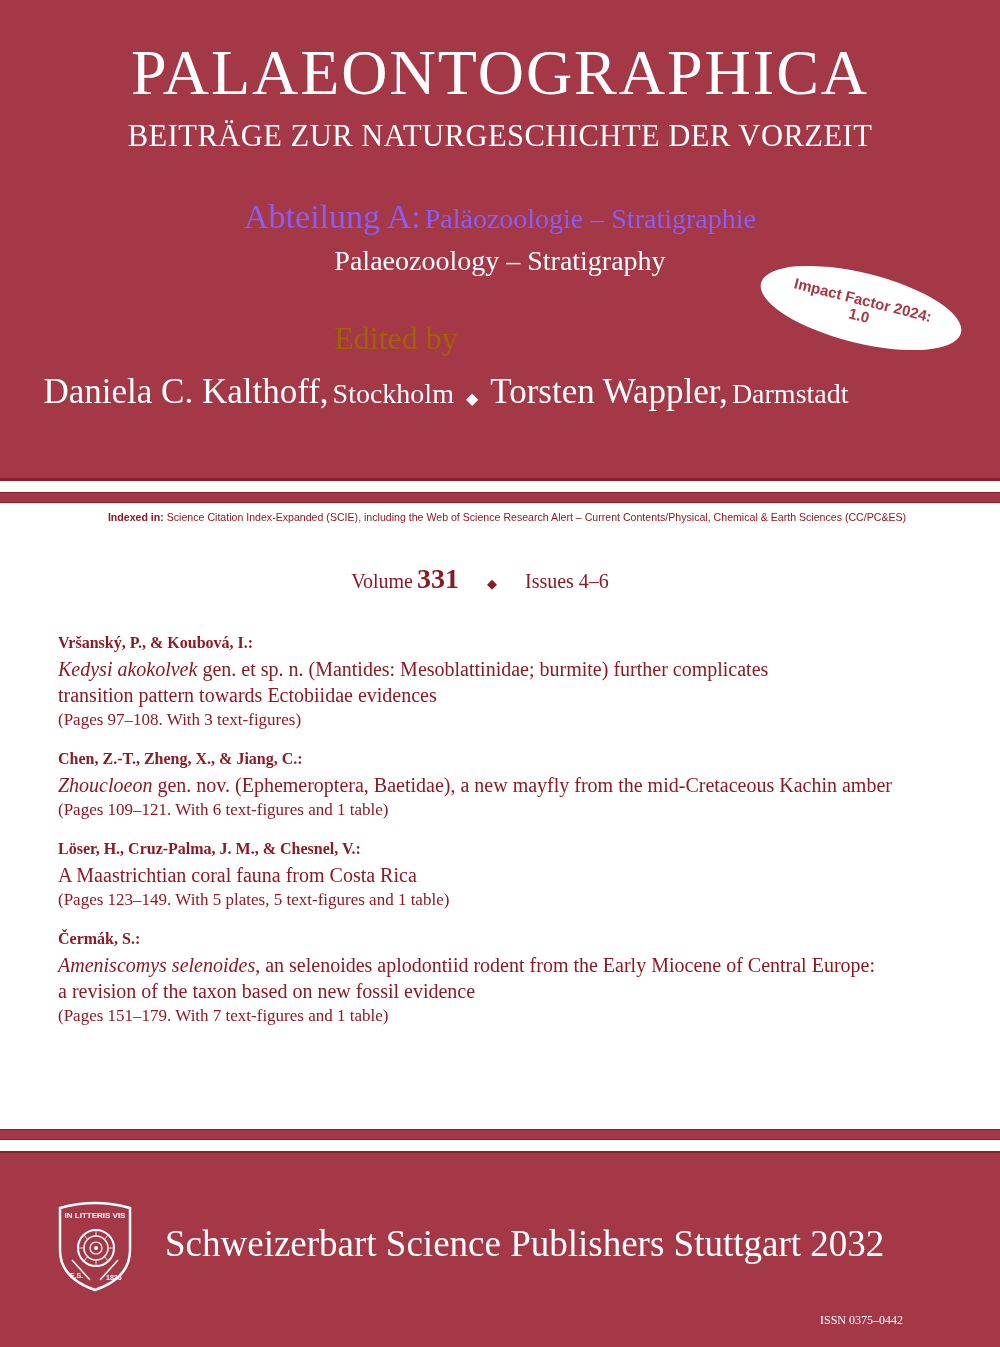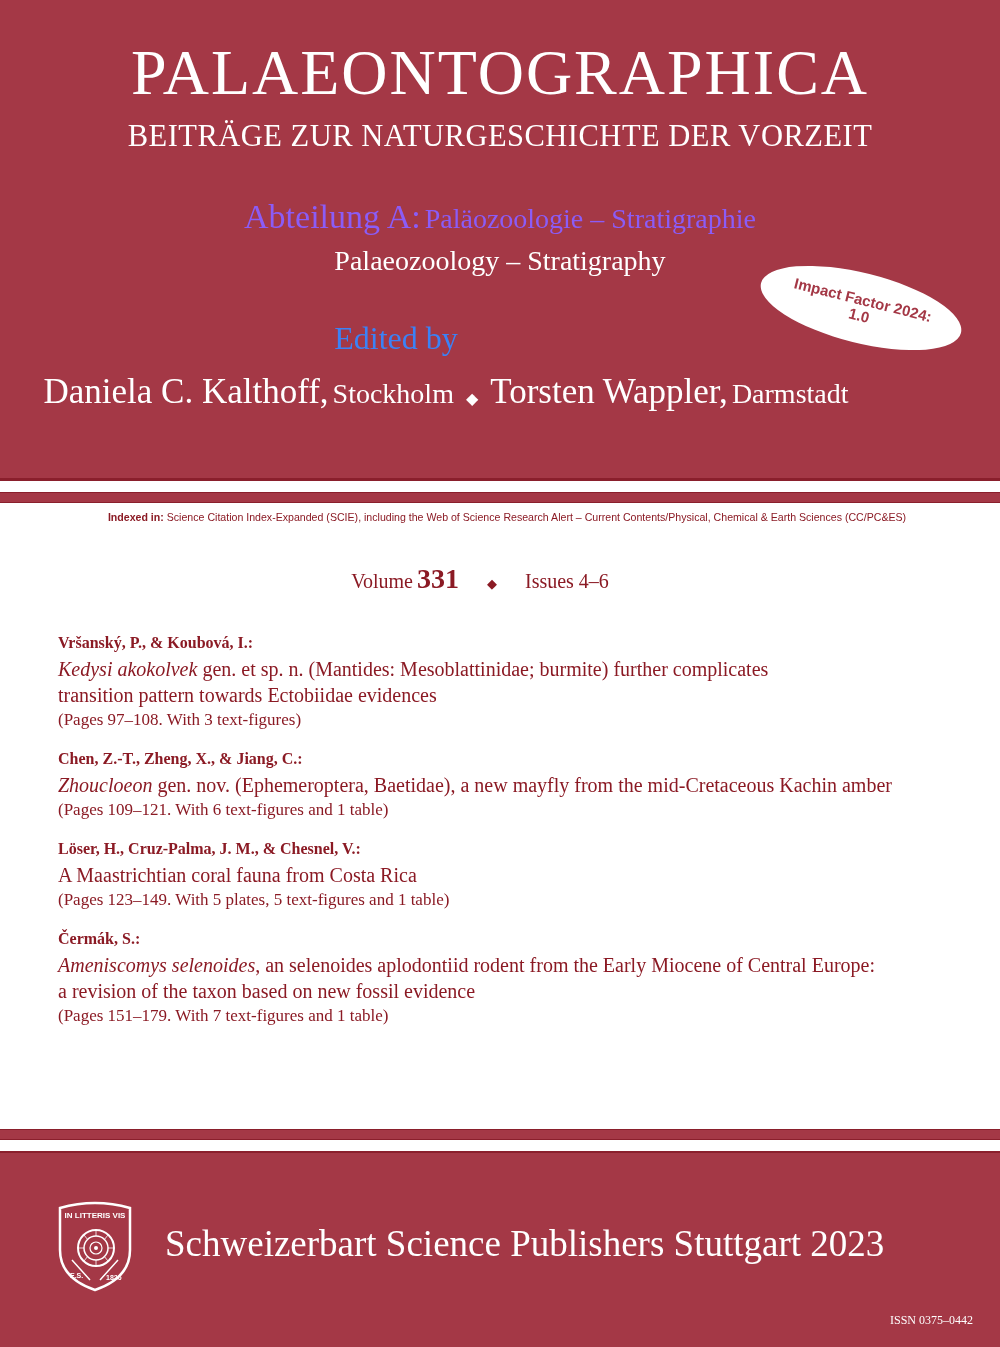--- a/index.html
+++ b/index.html
@@ -4,21 +4,21 @@
 <style>
   html, body { margin:0; padding:0; }
   body { width:1000px; height:1347px; background:#ffffff; position:relative; overflow:hidden; font-family:"Liberation Serif","DejaVu Serif",serif; }
   .top-band { position:absolute; left:0; top:0; width:1000px; height:481px; background:#a43846; border-bottom:3px solid #8a1f2c; box-sizing:border-box; }
   .journal-title { position:absolute; left:0; width:1000px; top:38px; text-align:center; color:#fff; font-size:64px; letter-spacing:2px; line-height:70px; }
   .journal-subtitle { position:absolute; left:0; width:1000px; top:116px; text-align:center; color:#fff; font-size:30.5px; letter-spacing:0.5px; line-height:40px; }
   .section-line { position:absolute; left:0; width:1000px; top:195px; text-align:center; color:#8b5cf6; line-height:44px; }
   .section-line .big { font-size:34px; }
   .section-line .small { font-size:28px; }
   .section-en { position:absolute; left:0; width:1000px; top:243px; text-align:center; color:#fff; font-size:28px; line-height:36px; }
-  .edited-by { position:absolute; left:0; width:792px; top:318px; text-align:center; color:#3b82f6; font-size:32px; line-height:40px; }
+  .edited-by { position:absolute; left:0; width:792px; top:318px; text-align:center; color:#a16207; font-size:32px; line-height:40px; }
   .editors { position:absolute; left:0; width:892px; top:370px; text-align:center; color:#fff; line-height:44px; white-space:nowrap; }
   .editors .name { font-size:35px; }
   .editors .city { font-size:28px; }
   .editors .sep { font-size:16px; vertical-align:middle; margin:0 8px; }
   .impact-badge { position:absolute; left:758px; top:273px; width:206px; height:70px; background:#fff; border-radius:50%; transform:rotate(14deg); display:flex; flex-direction:column; align-items:center; justify-content:center; color:#a43846; font-family:"Liberation Sans","DejaVu Sans",sans-serif; font-weight:bold; font-size:15px; line-height:16px; }
   .band-stripe-top { position:absolute; left:0; top:492px; width:1000px; height:11px; background:#a43846; border-top:1px solid #8a1f2c; border-bottom:1px solid #8a1f2c; box-sizing:border-box; }
   .indexed { position:absolute; left:0; width:1000px; top:511px; text-align:center; color:#8b1a24; font-family:"Liberation Sans","DejaVu Sans",sans-serif; font-size:10.6px; white-space:nowrap; }
   .indexed b { font-weight:bold;padding-left:14px; }
   .volume-line { position:absolute; left:0; width:960px; top:563px; text-align:center; color:#8b1a24; line-height:32px; white-space:nowrap; }
   .volume-line .vlabel { font-size:20px; }
@@ -28,21 +28,21 @@
   .articles { position:absolute; left:58px; top:630px; width:930px; color:#8b1a24; }
   .article { margin-bottom:14px; }
   .article .authors { font-weight:bold; font-size:16px; line-height:26px; }
   .article .title { font-size:20px; line-height:26px; }
   .article .title i { font-style:italic; }
   .article .pages { font-size:17px; line-height:24px; }
   .band-stripe-bottom { position:absolute; left:0; top:1129px; width:1000px; height:11px; background:#a43846; border-top:1px solid #8a1f2c; border-bottom:1px solid #8a1f2c; box-sizing:border-box; }
   .bottom-band { position:absolute; left:0; top:1151px; width:1000px; height:196px; background:#a43846; border-top:2px solid #8a1f2c; box-sizing:border-box; }
   .publisher-logo { position:absolute; left:56px; top:1200px; width:78px; height:92px; }
   .publisher { position:absolute; left:165px; top:1220px; color:#fff; font-size:37px; line-height:48px; white-space:nowrap; }
-  .issn { position:absolute; left:890px; top:1313px; color:#fff; font-size:12px; }
+  .issn { position:absolute; left:820px; top:1313px; color:#fff; font-size:12px; }
 </style>
 </head>
 <body>
 
 <div class="top-band"></div>
 
 <div class="journal-title">PALAEONTOGRAPHICA</div>
 <div class="journal-subtitle">BEITRÄGE ZUR NATURGESCHICHTE DER VORZEIT</div>
 
 <div class="section-line">
@@ -121,14 +121,14 @@
       <line x1="28" y1="61" x2="32" y2="56"></line>
     <line x1="22" y1="48" x2="28" y2="48"></line>
       <line x1="28" y1="35" x2="32" y2="40"></line>
   </g>
   <path d="M16,60 L34,80 M62,60 L44,80" stroke="#fff" stroke-width="1.5" fill="none"></path>
   <text x="39" y="18" fill="#fff" font-size="8" text-anchor="middle" font-family="Liberation Sans, sans-serif" font-weight="bold">IN LITTERIS VIS</text>
   <text x="14" y="78" fill="#fff" font-size="7" font-family="Liberation Sans, sans-serif" font-weight="bold">E.S.</text>
   <text x="50" y="80" fill="#fff" font-size="7" font-family="Liberation Sans, sans-serif" font-weight="bold">1826</text>
 </svg>
 
-<div class="publisher">Schweizerbart Science Publishers Stuttgart 2023</div>
+<div class="publisher">Schweizerbart Science Publishers Stuttgart 2032</div>
 <div class="issn">ISSN 0375–0442</div>
 
 </body></html>

